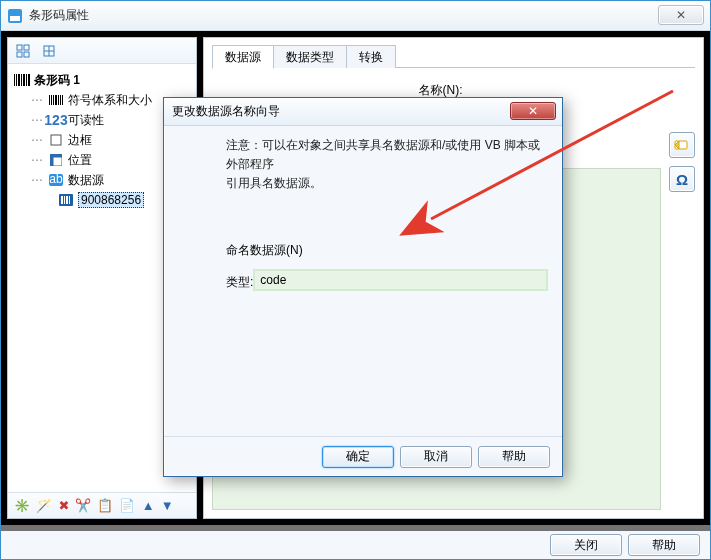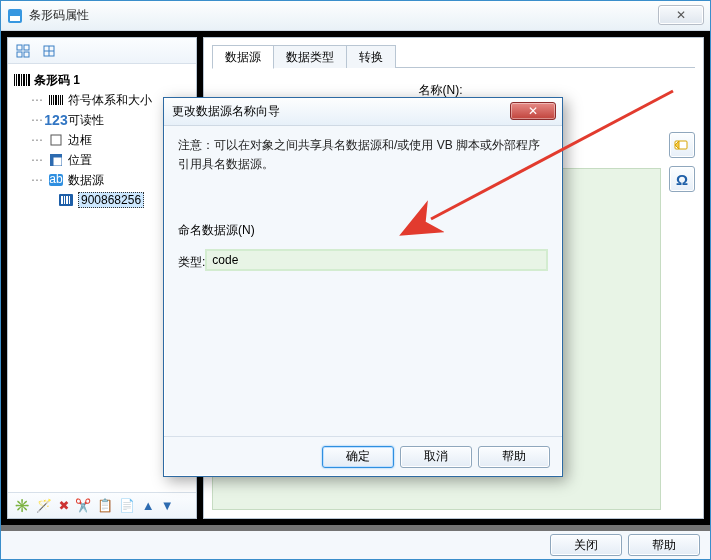--- a/index.html
+++ b/index.html
@@ -130,21 +130,21 @@
   }
   .dlg-close {
     position:absolute; right:6px; top:4px;
     width:46px; height:18px;
     border:1px solid #8b2b2b; border-radius:3px;
     background:linear-gradient(#e68b87,#c1433c);
     display:flex; align-items:center; justify-content:center;
     color:#fff; box-shadow: inset 0 0 0 1px rgba(255,255,255,0.4);
   }
   .dlg-body {
-    padding:10px 14px 10px 14px; height: calc(100% - 28px - 40px);
+    padding:10px 14px 10px 14px; height: calc(100% - 28px - 40px); margin-left: 48px;
   }
   .dlg-body .note { line-height:1.6; color:#222; }
   .dlg-body .sect-label { margin-top:48px; }
   .type-row { display:flex; align-items:flex-end; gap:0; margin-top:10px;}
   .type-input {
     flex:1; height:22px; border:1px solid #9fcf9c;
     background: #e8f4e6; padding:2px 6px; outline:2px solid #d3ecd0; outline-offset:-2px;
   }
   .dlg-footer {
     height:40px; border-top:1px solid #d7e0ea;

